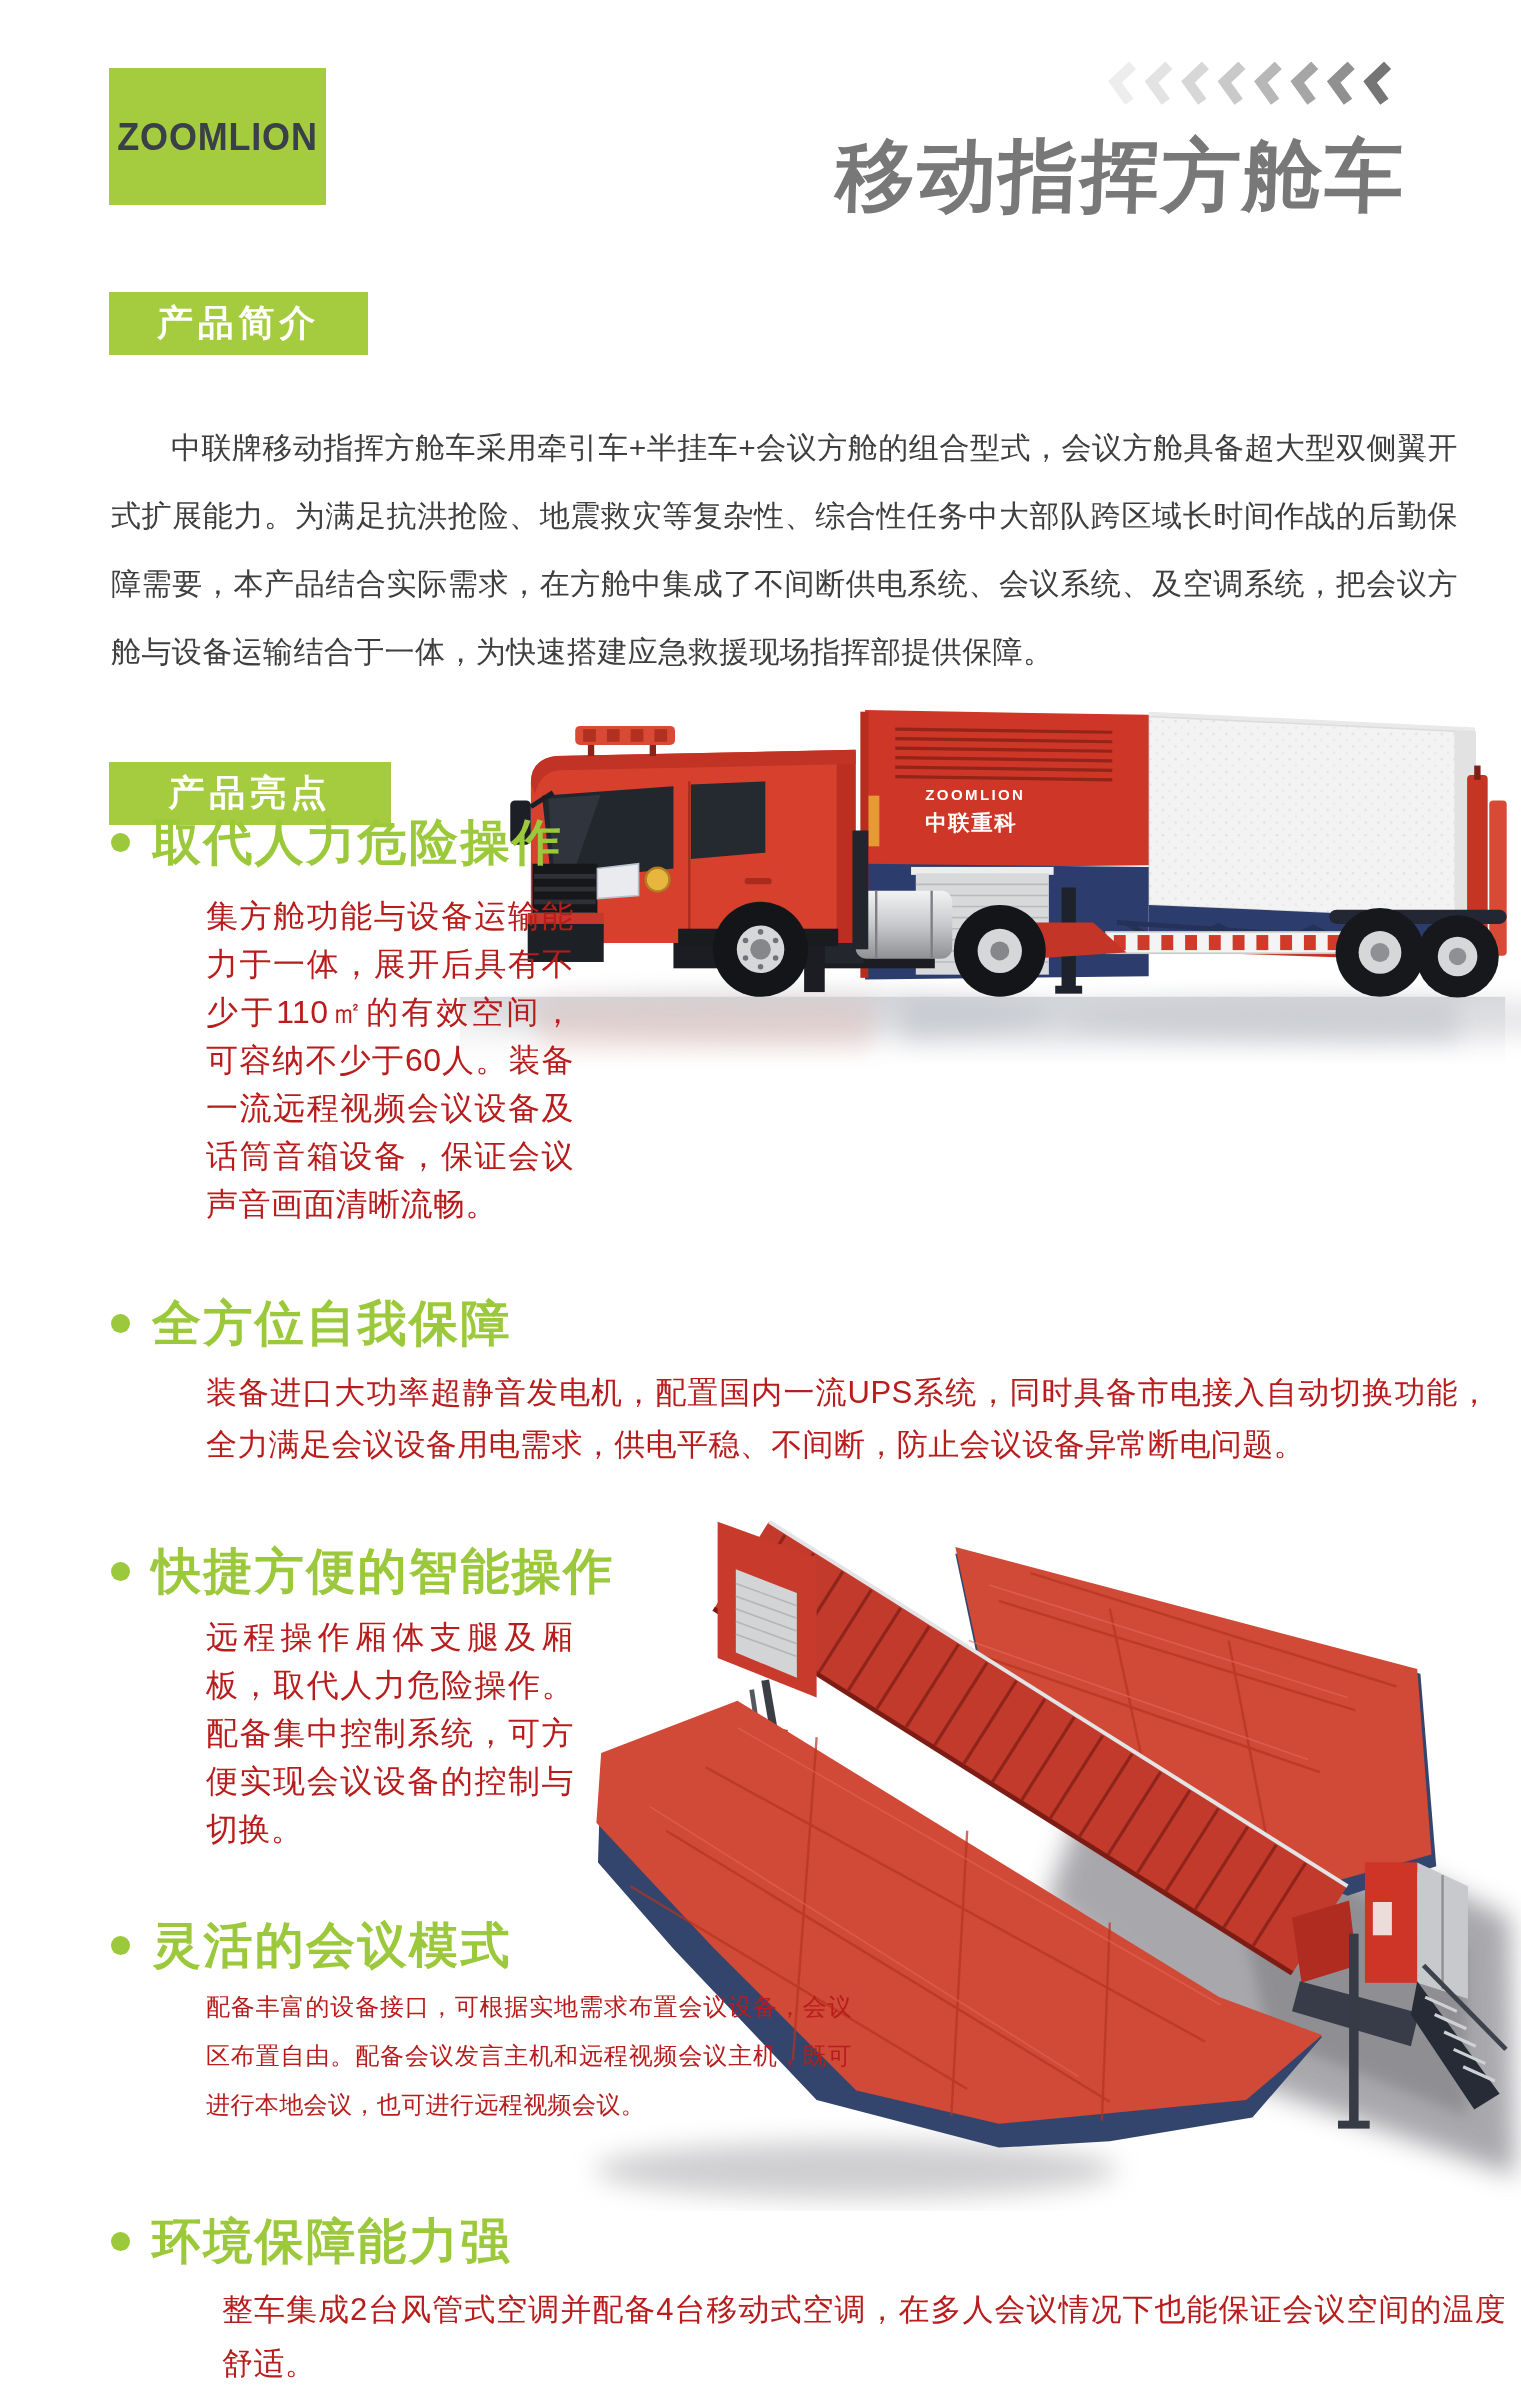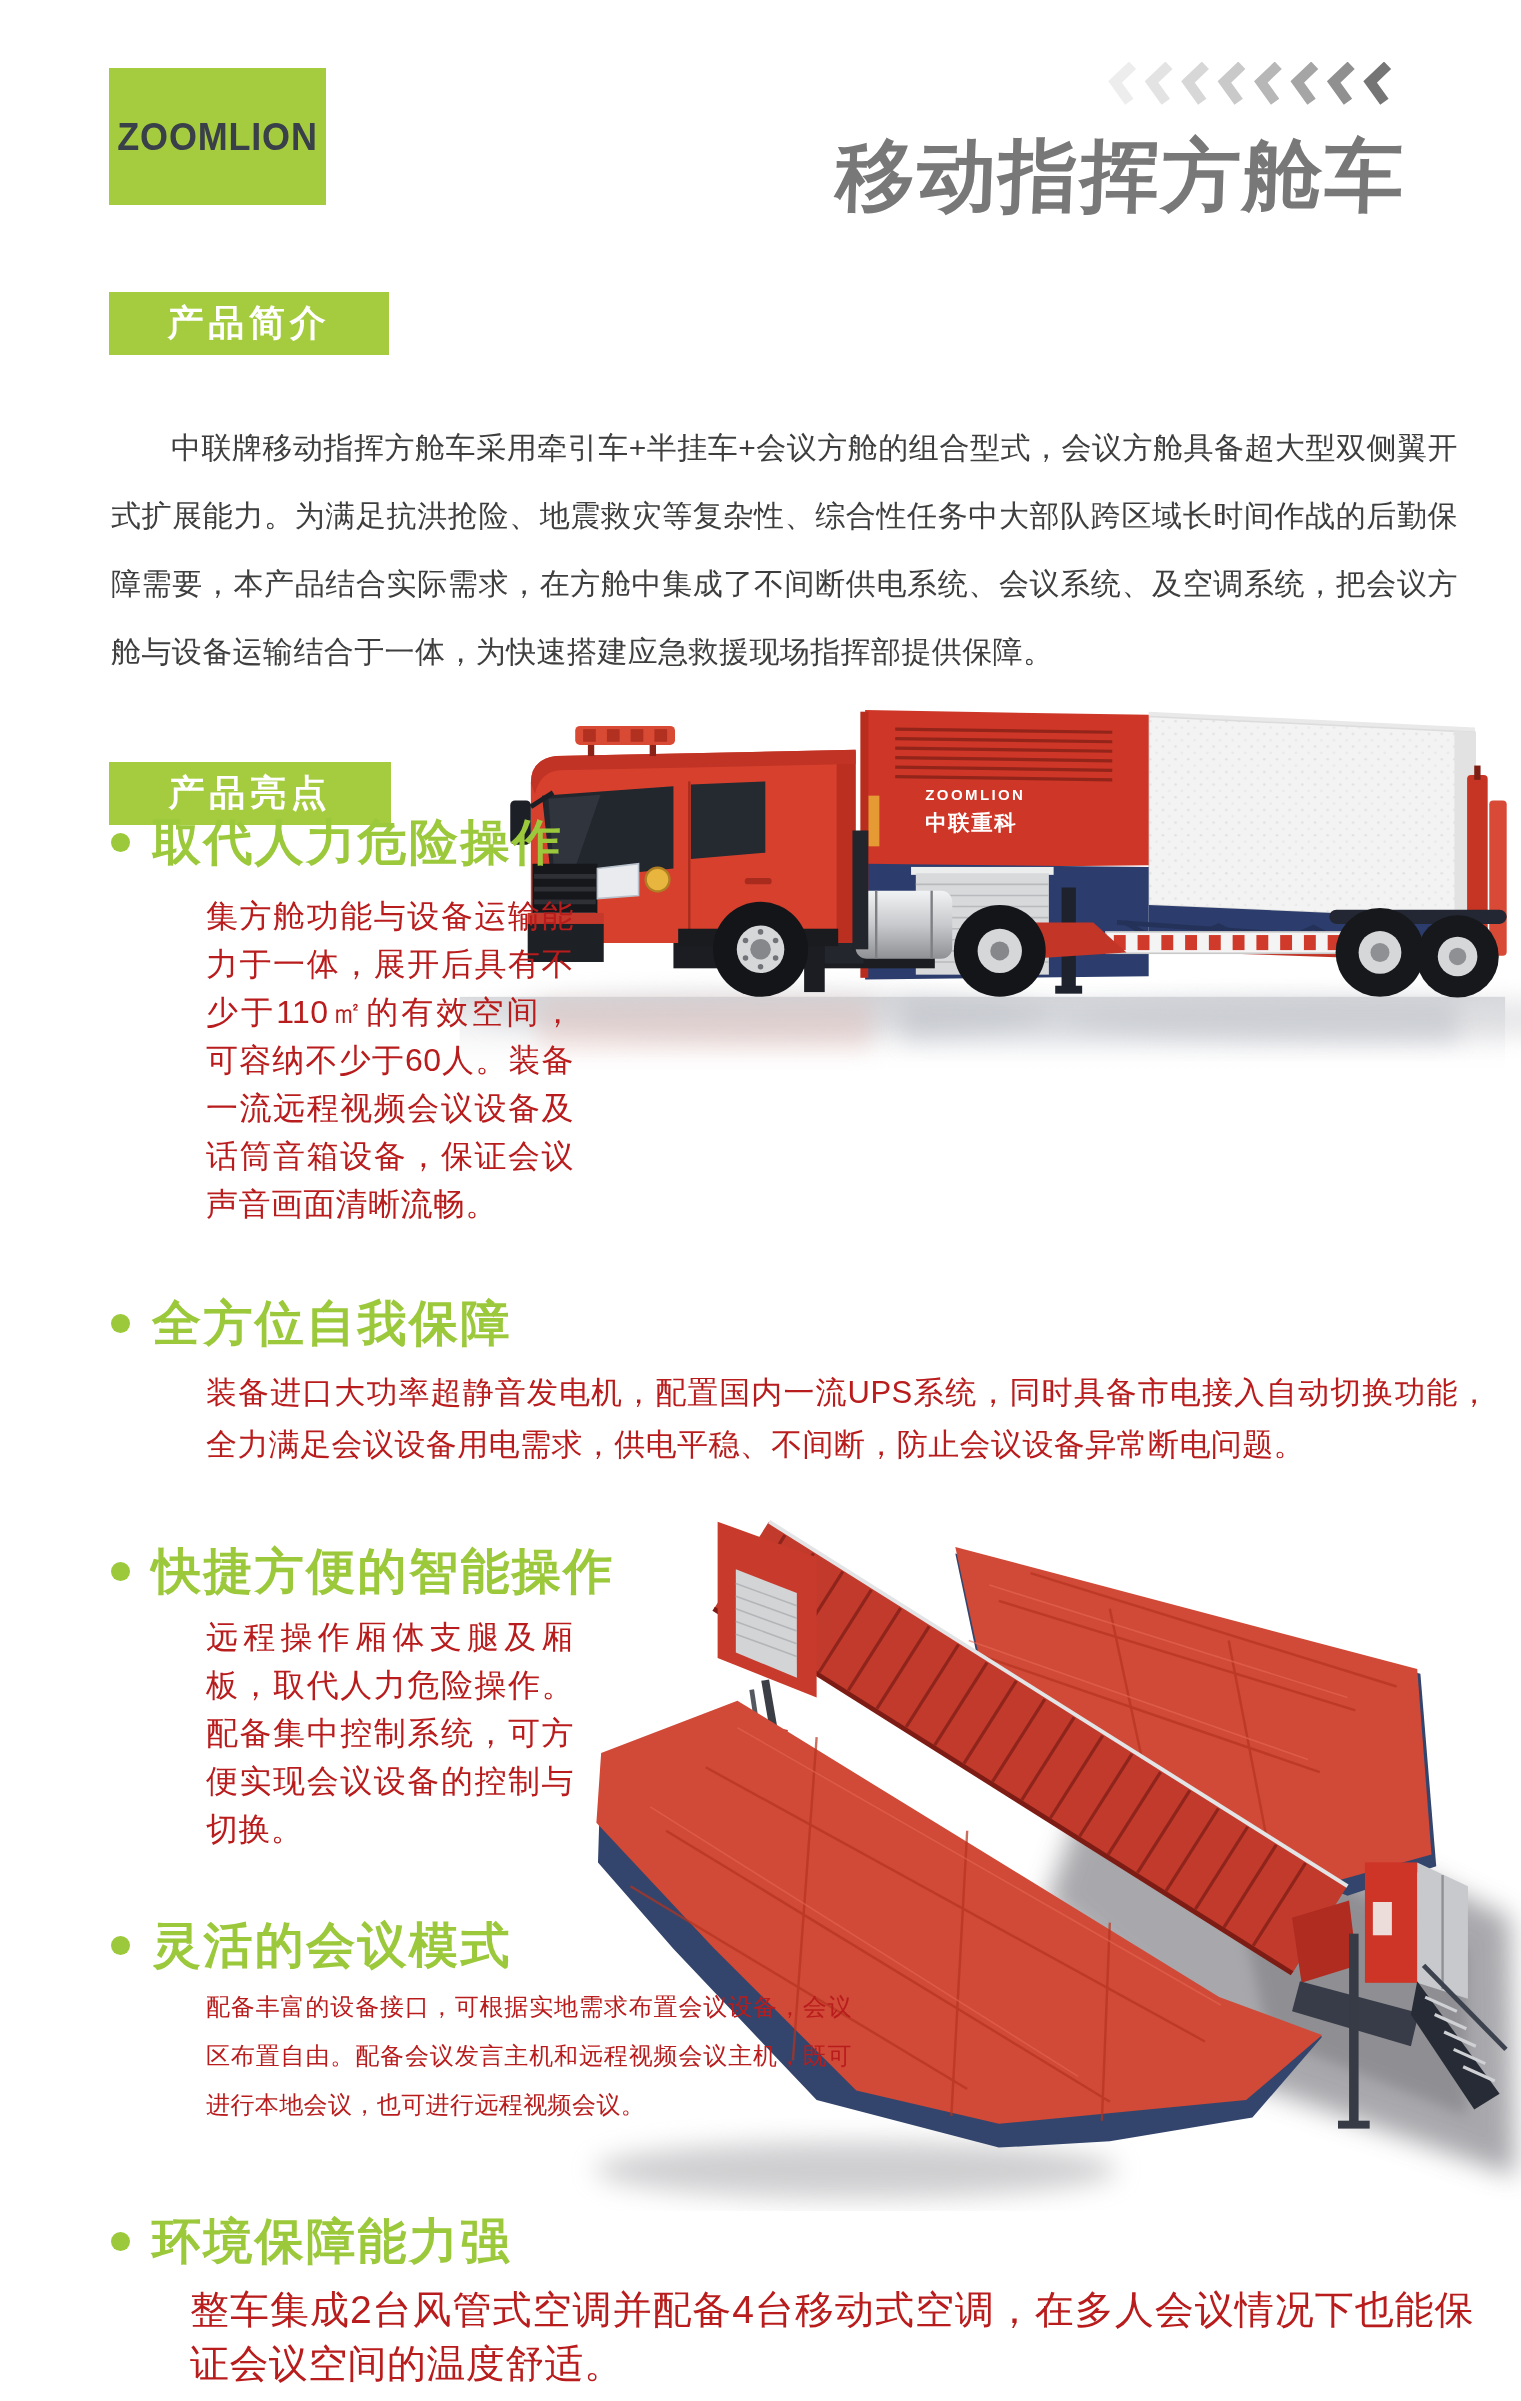--- a/index.html
+++ b/index.html
@@ -20,21 +20,21 @@
   .chevrons{left:1104px;top:62px;z-index:3;}
   .page-title{
     right:115px;top:133px;font-size:79px;font-weight:800;color:#787878;
     letter-spacing:2.4px;line-height:1.1;transform:skewX(-2deg);z-index:3;white-space:nowrap;
   }
   
   .badge{
     background:#a5cc3e;color:#ffffff;font-weight:800;font-size:36px;letter-spacing:4.8px;
     display:flex;align-items:center;justify-content:center;z-index:3;
   }
-  .badge-intro{left:109px;top:292px;width:280px;height:63px;}
+  .badge-intro{left:109px;top:292px;width:259px;height:63px;}
   .badge-highlights{left:109px;top:762px;width:282px;height:63px;}
   
   .intro-para{
     left:111px;top:414px;width:1347px;font-size:30px;line-height:68px;color:#3e3e3e;
     text-indent:2em;text-align:justify;z-index:3;letter-spacing:0.4px;
   }
   
   .hl-heading{
     display:flex;align-items:center;gap:22px;z-index:3;white-space:nowrap;
   }
@@ -49,21 +49,21 @@
   }
   .s1h{left:111px;top:818px;}
   .s1b{left:162px;top:892px;width:368px;font-size:32px;line-height:48px;}
   .s2h{left:111px;top:1299px;}
   .s2b{left:162px;top:1367px;width:1284px;font-size:31px;line-height:52px;}
   .s3h{left:111px;top:1547px;}
   .s3b{left:162px;top:1613px;width:368px;font-size:32px;line-height:48px;}
   .s4h{left:111px;top:1921px;}
   .s4b{left:162px;top:1982px;width:646px;font-size:24px;line-height:49px;}
   .s5h{left:111px;top:2217px;}
-  .s5b{left:146px;top:2283px;width:1284px;font-size:39px;line-height:54px;}
+  .s5b{left:178px;top:2283px;width:1284px;font-size:31px;line-height:54px;}
   
   .truck-photo{left:412px;top:680px;z-index:1;}
   .cabin-photo{left:555px;top:1490px;z-index:1;}
 </style>
 </head>
 <body>
 
 <div class="page">
 
   <div class="abs logo-box">

